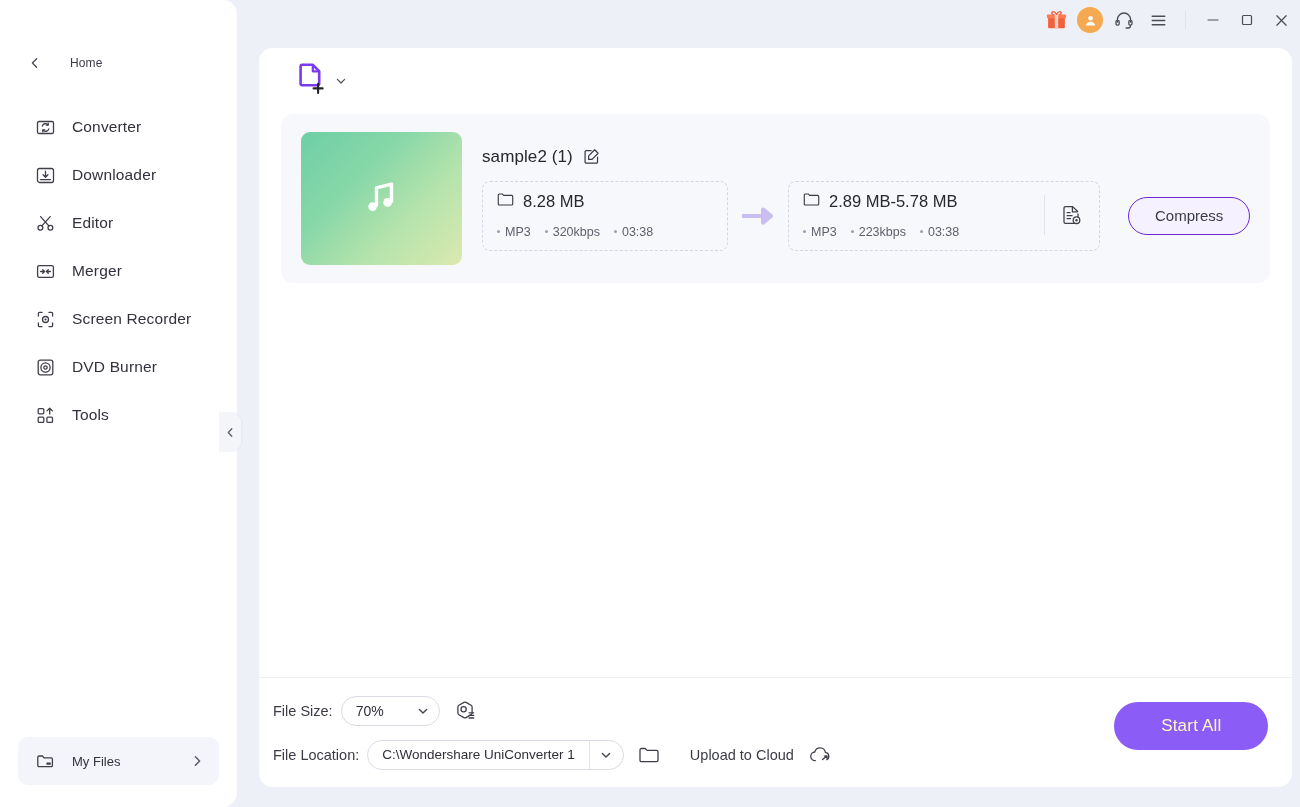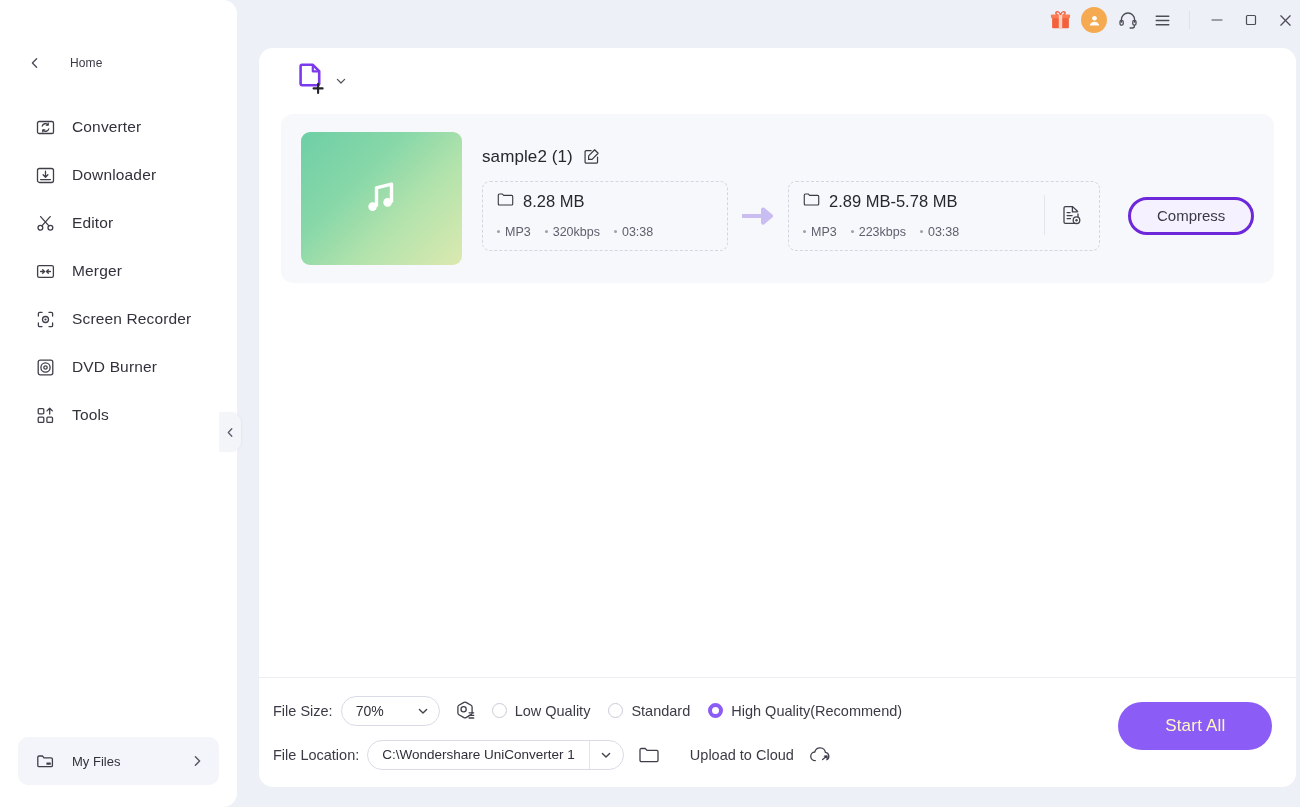--- a/index.html
+++ b/index.html
@@ -202,21 +202,21 @@
   .meta-size { font-size: 16.5px; color: #272730; display: flex; align-items: center; gap: 9px; }
   .meta-sub { margin-top: 14px; font-size: 12.5px; color: #5e606d; display: flex; gap: 14px; }
   .meta-sub span { display: flex; align-items: center; gap: 5px; }
   .dot { width: 3px; height: 3px; border-radius: 50%; background: #9fa1ad; display: inline-block; }
   .arrow-sep { margin: 0 14px; display: flex; align-items: center; color: #c9bdf2; }
   .out-divider { width: 1px; height: 40px; background: #e2e4ee; margin: 0 14px 0 16px; }
   .out-settings { color: #41414d; cursor: pointer; display: flex; padding-right: 2px; }
 
   .compress-btn {
     margin-left: 28px;
-    border: 3px solid #6d28d9;
+    border: 1px solid #6d28d9;
     background: #f5f1fe;
     color: #3a3a46;
     border-radius: 20px;
     height: 38px; padding: 0 26px;
     font-size: 15px;
     display: flex; align-items: center; justify-content: center;
     cursor: pointer;
     flex: 0 0 auto;
   }
 
@@ -592,34 +592,20 @@
               </span>
             </div>
             <div class="icon-btn">
               <svg width="22" height="22" viewBox="0 0 22 22" fill="none">
                 <path d="M10 2.4a2 2 0 0 1 2 0l5.1 2.9a2 2 0 0 1 1 1.7v5.9a2 2 0 0 1-1 1.7L12 17.6a2 2 0 0 1-2 0L4.9 14.7a2 2 0 0 1-1-1.7V7a2 2 0 0 1 1-1.7L10 2.4Z" stroke="currentColor" stroke-width="1.3" stroke-linejoin="round"></path>
                 <circle cx="9.6" cy="9.2" r="2.6" stroke="currentColor" stroke-width="1.3"></circle>
                 <path d="M15.1 15.4h4.6M15.1 18h4.6M15.1 12.8h4.6" stroke="currentColor" stroke-width="1.3" stroke-linecap="round"></path>
               </svg>
             </div>
 
-            <div class="radio-group">
-              <div class="radio">
-                <span class="rb"></span>
-                <span class="rl">Low Quality</span>
-              </div>
-              <div class="radio">
-                <span class="rb"></span>
-                <span class="rl">Standard</span>
-              </div>
-              <div class="radio on">
-                <span class="rb"></span>
-                <span class="rl">High Quality(Recommend)</span>
-              </div>
-            </div>
           </div>
 
           <div class="ctrl-row">
             <span class="ctrl-label">File Location:</span>
             <div class="sel loc">
               <span class="val">C:\Wondershare UniConverter 1</span>
               <span class="chevbox">
                 <svg width="12" height="12" viewBox="0 0 12 12" fill="none">
                     <path d="M2.4 4.4 6 8l3.6-3.6" stroke="currentColor" stroke-width="1.4" stroke-linecap="round" stroke-linejoin="round"></path>
                   </svg>

